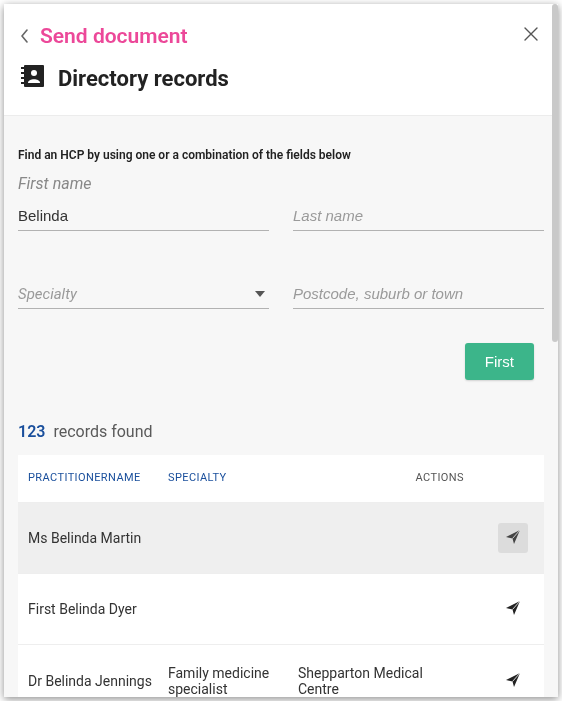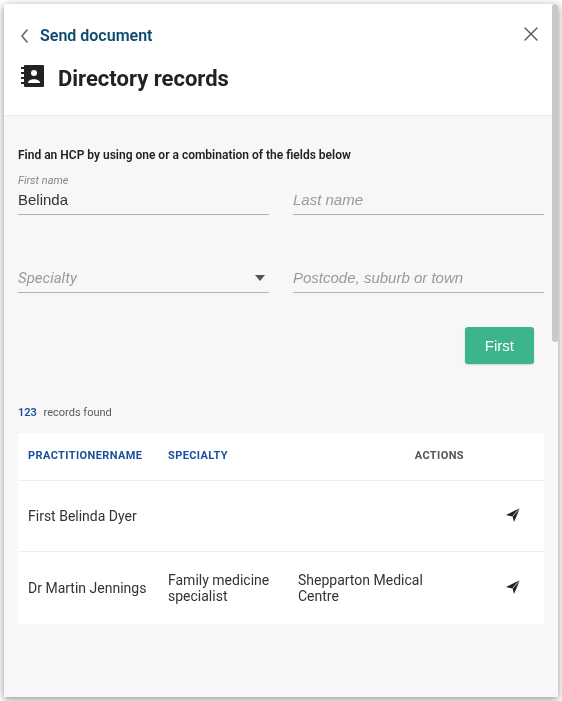--- a/index.html
+++ b/index.html
@@ -44,23 +44,23 @@
     margin-bottom: 14px;
   }
   .back-wrap {
     display: flex;
     align-items: center;
     gap: 10px;
     cursor: pointer;
   }
   .back-icon svg { display:block; }
   .header-sub {
-    font-size: 16px;
+    font-size: 21px;
     font-weight: 600;
-    color: #0c4a6e;
+    color: #ec4899;
   }
   .close-btn { cursor:pointer; padding:4px;}
   .title-row {
     display: flex;
     align-items: center;
     gap: 12px;
   }
   .title {
     font-size: 22px;
     font-weight: 700;
@@ -85,25 +85,25 @@
     column-gap: 24px;
     row-gap: 52px;
     margin-bottom: 34px;
   }
   .field {
     position: relative;
     border-bottom: 1px solid rgba(0,0,0,0.28);
     padding-bottom: 4px;
   }
   .field .float-label {
-    font-size: 11px;
+    font-size: 16px;
     color: #888;
     font-style: italic;
     display: block;
-    margin-bottom: 2px;
+    margin-bottom: 12px;
   }
   .field input {
     border: none;
     background: transparent;
     width: 100%;
     font-size: 15px;
     color: #333;
     padding: 2px 0;
     outline: none;
   }
@@ -139,36 +139,36 @@
     background: #3cb58a;
     color: #fff;
     border: none;
     font-size: 15px;
     padding: 10px 20px;
     border-radius: 3px;
     cursor: pointer;
     box-shadow: 0 1px 2px rgba(0,0,0,0.15);
   }
   .count-row {
-    font-size: 11px;
+    font-size: 16px;
     color: #5a5a5a;
     margin-bottom: 14px;
   }
   .count-row .count { color: #1a4f9c; font-weight: 600; margin-right: 4px;}
   
   .table {
     background: #fff;
   }
   .thead {
     display: grid;
     grid-template-columns: 140px 130px 1fr 70px;
     padding: 16px 10px 18px 10px;
     font-size: 11px;
     letter-spacing: 0.4px;
-    font-weight: 700;
+    font-weight: 400;
     color: #555;
   }
   .thead .sortable { color: #1a4f9c; cursor:pointer;}
   .th-actions { text-align: right; }
   .row {
     display: grid;
     grid-template-columns: 140px 130px 1fr 70px;
     align-items: center;
     padding: 20px 10px;
     border-top: 1px solid #eee;
@@ -254,39 +254,54 @@
       <span>records found</span>
     </div>
 
     <div class="table">
       <div class="thead">
         <div class="sortable">PRACTITIONERNAME</div>
         <div class="sortable">SPECIALTY</div>
         <div class="th-actions">ACTIONS</div>
       </div>
 
+      <div class="row selected">
+        <div>Ms Belinda Martin</div>
+        <div></div>
+        <div></div>
+        <div class="cell-actions">
+          <div class="send-btn">
+            <span>
+              <svg width="16" height="16" viewBox="0 0 16 16">
+                  <path d="M1 8 L15 1 L9 15 L7.5 9.5 Z" fill="#444"></path>
+                  <path d="M7.5 9.5 L15 1" stroke="#f0f0f0" stroke-width="0.8"></path>
+                </svg>
+            </span>
+          </div>
+        </div>
+      </div>
 
       <div class="row">
         <div>First Belinda Dyer</div>
         <div></div>
         <div></div>
         <div class="cell-actions">
           <div class="send-btn">
             <span>
               <svg width="16" height="16" viewBox="0 0 16 16">
                   <path d="M1 8 L15 1 L9 15 L7.5 9.5 Z" fill="#222"></path>
                   <path d="M7.5 9.5 L15 1" stroke="#fff" stroke-width="0.8"></path>
                 </svg>
             </span>
           </div>
         </div>
       </div>
 
       <div class="row">
-        <div>Dr Martin Jennings</div>
+        <div>Dr Belinda Jennings</div>
         <div>Family medicine specialist</div>
         <div>Shepparton Medical Centre</div>
         <div class="cell-actions">
           <div class="send-btn">
             <span>
               <svg width="16" height="16" viewBox="0 0 16 16">
                   <path d="M1 8 L15 1 L9 15 L7.5 9.5 Z" fill="#222"></path>
                   <path d="M7.5 9.5 L15 1" stroke="#fff" stroke-width="0.8"></path>
                 </svg>
             </span>

